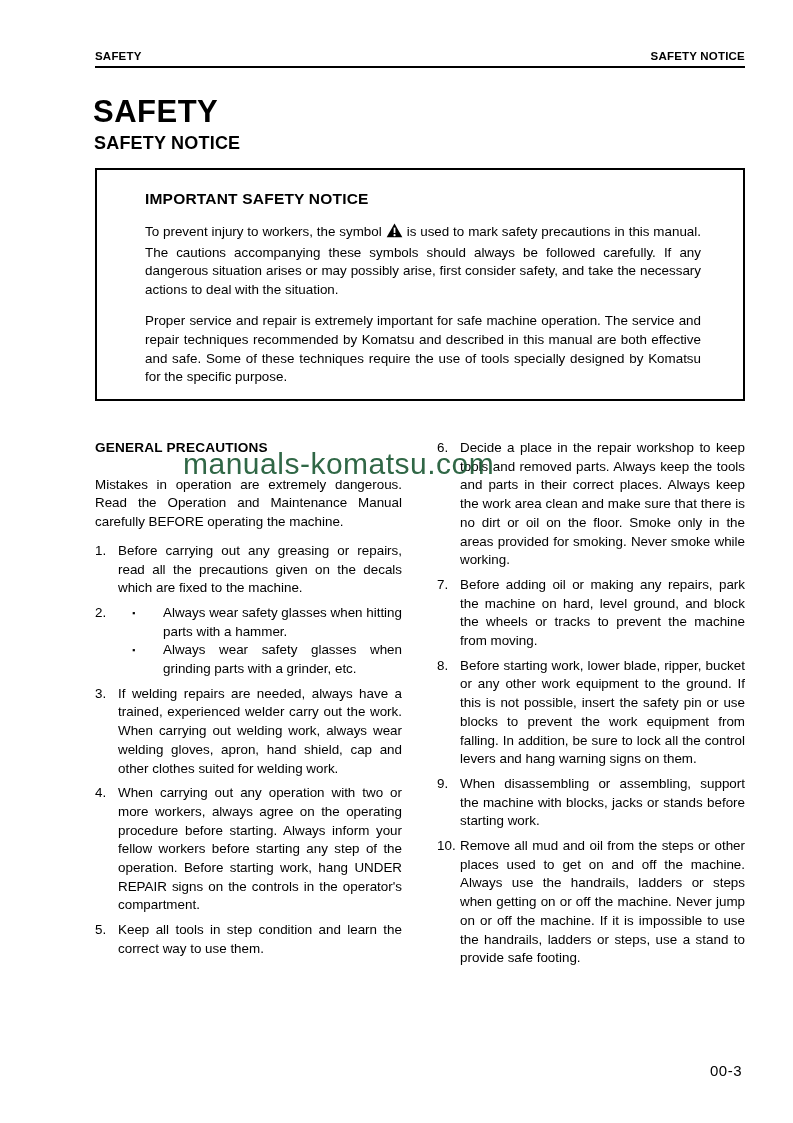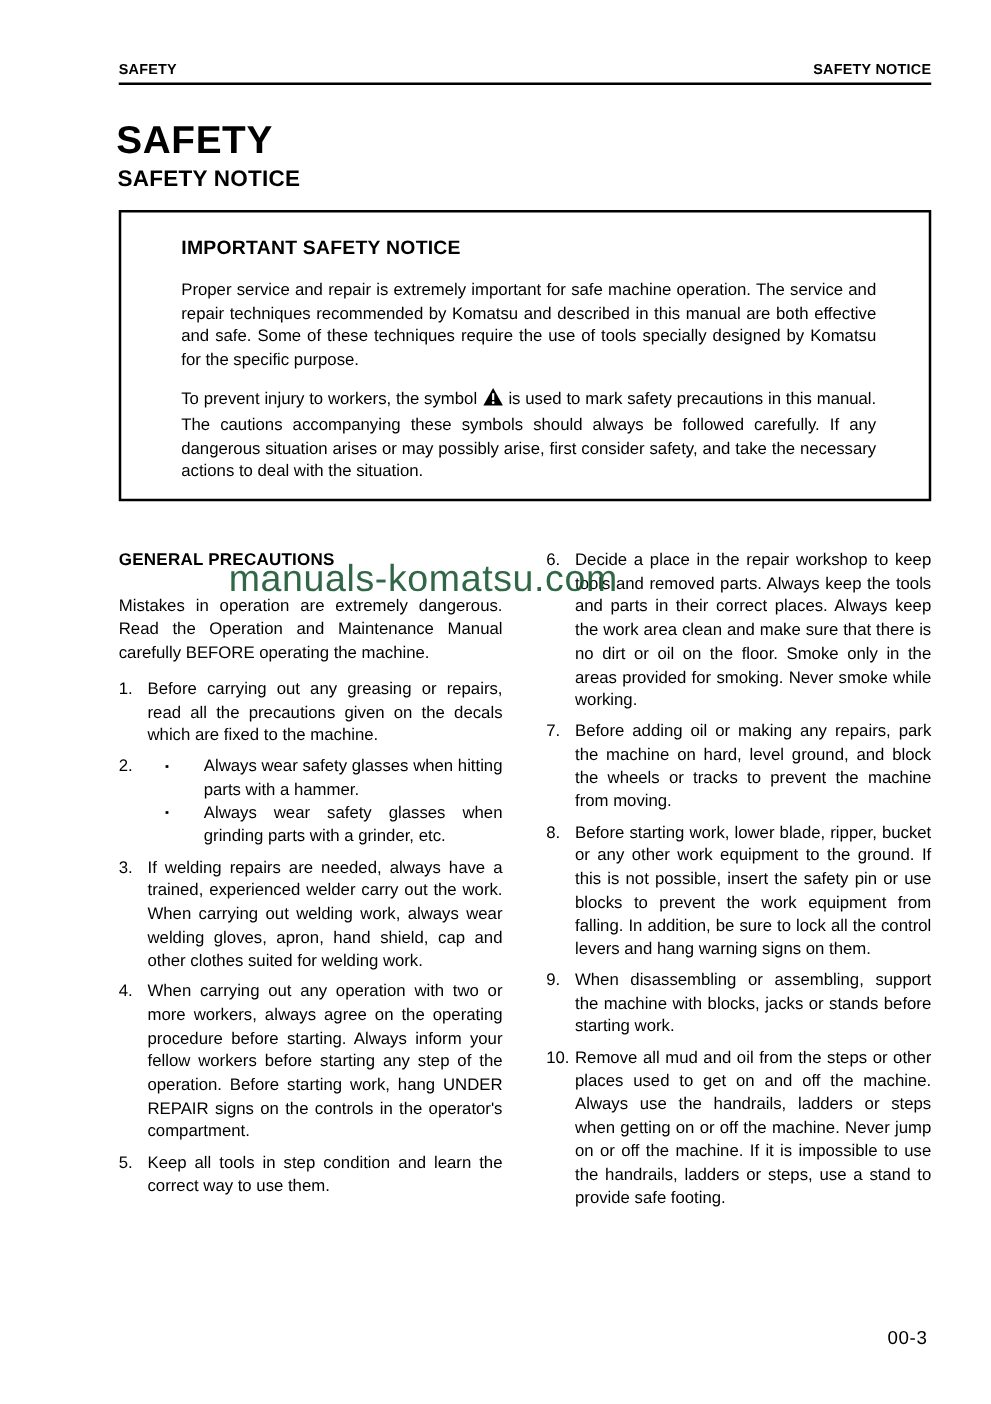--- a/index.html
+++ b/index.html
@@ -47,26 +47,26 @@
     <span>SAFETY</span>
     <span>SAFETY NOTICE</span>
   </div>
   <div class="hdr-rule"></div>
 
   <div class="title">SAFETY</div>
   <div class="subtitle">SAFETY NOTICE</div>
 
   <div class="nbox">
     <h2>IMPORTANT SAFETY NOTICE</h2>
-    <p>Proper service and repair is extremely important for safe machine operation. The service and repair techniques recommended by Komatsu and described in this manual are both effective and safe. Some of these techniques require the use of tools specially designed by Komatsu for the specific purpose.</p>
     <p><span>To prevent injury to workers, the symbol</span><span class="warn-icon"><svg width="17" height="15" viewBox="0 0 20 18">
             <path d="M10 0.5 L19.4 17.2 H0.6 Z" fill="#000"></path>
             <rect x="9" y="5.5" width="2.1" height="6.5" fill="#fff"></rect>
             <circle cx="10.05" cy="14.6" r="1.35" fill="#fff"></circle>
           </svg></span><span>is used to mark safety precautions in this manual. The cautions accompanying these symbols should always be followed carefully. If any dangerous situation arises or may possibly arise, first consider safety, and take the necessary actions to deal with the situation.</span></p>
+    <p>Proper service and repair is extremely important for safe machine operation. The service and repair techniques recommended by Komatsu and described in this manual are both effective and safe. Some of these techniques require the use of tools specially designed by Komatsu for the specific purpose.</p>
   </div>
 
   <div class="col col-left">
     <div class="sec-h">GENERAL PRECAUTIONS</div>
     <p class="intro">Mistakes in operation are extremely dangerous. Read the Operation and Maintenance Manual carefully BEFORE operating the machine.</p>
     <div>
         <div class="li">
           <div class="num">1.</div>
           <div class="li-body">
             <div class="li-text">Before carrying out any greasing or repairs, read all the precautions given on the decals which are fixed to the machine.</div>

